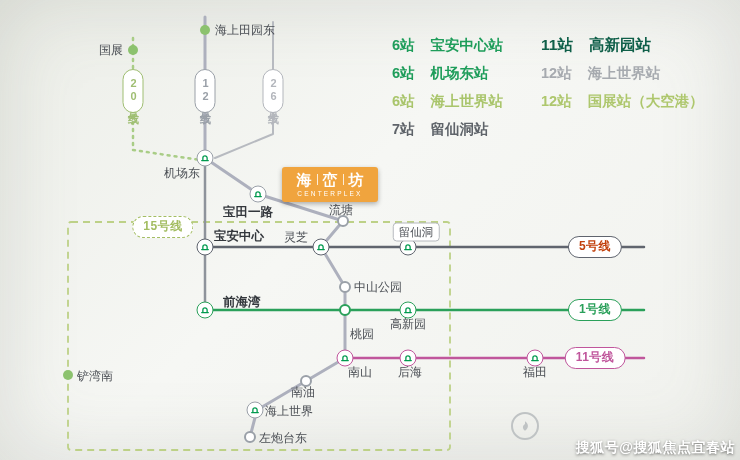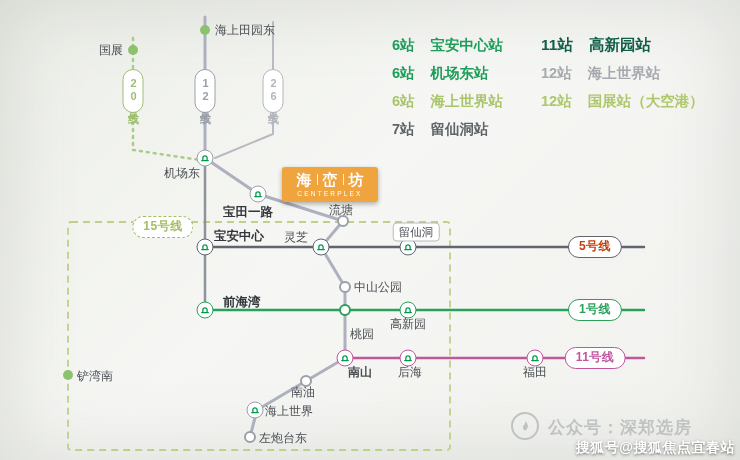--- a/index.html
+++ b/index.html
@@ -140,21 +140,21 @@
         </div>
       </div>
       <div class="st-label" style="left: 408px; top: 324px; transform: translate(-50%, -50%);">高新园</div>
       <div class="station" style="left: 345px; top: 358px;">
         <div class="transfer" style="border-color:#c0569c">
           <svg width="11" height="11" viewBox="0 0 16 16">
             <path d="M3.2 11.8 H12.8 M4.9 11.8 V8 A3.1 3.1 0 0 1 11.1 8 V11.8" fill="none" stroke="#009a4e" stroke-width="1.9" stroke-linecap="round"></path>
           </svg>
         </div>
       </div>
-      <div class="st-label" style="left: 348px; top: 372px; transform: translate(0px, -50%); font-weight: bold;">南山</div>
+      <div class="st-label" style="left: 348px; top: 372px; transform: translate(0px, -50%);">南山</div>
       <div class="station" style="left: 408px; top: 358px;">
         <div class="transfer" style="border-color:#c0569c">
           <svg width="11" height="11" viewBox="0 0 16 16">
             <path d="M3.2 11.8 H12.8 M4.9 11.8 V8 A3.1 3.1 0 0 1 11.1 8 V11.8" fill="none" stroke="#009a4e" stroke-width="1.9" stroke-linecap="round"></path>
           </svg>
         </div>
       </div>
       <div class="st-label" style="left: 410px; top: 372px; transform: translate(-50%, -50%);">后海</div>
       <div class="station" style="left: 535px; top: 358px;">
         <div class="transfer" style="border-color:#c0569c">
@@ -237,16 +237,15 @@
         <span class="cnt">12站</span>
         <span class="name">国展站（大空港）</span>
       </div>
     </div>
 
   <div class="wm-logo">
     <svg width="14" height="14" viewBox="0 0 16 16">
       <path d="M8 2.5 C12.5 5.5 12.5 10 8 13.5 C5 11 4.8 7.5 8 5.6 Z" fill="#bfc3c4"></path>
     </svg>
   </div>
-  <div class="wm-text">公众号：深郑选房</div>
   <div class="sohu-wm">搜狐号@搜狐焦点宜春站</div>
 
 </div>
 
 </body></html>

